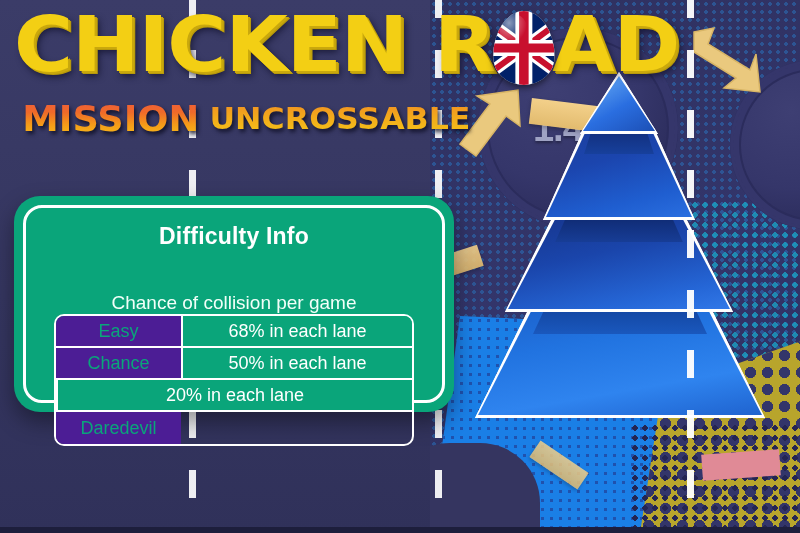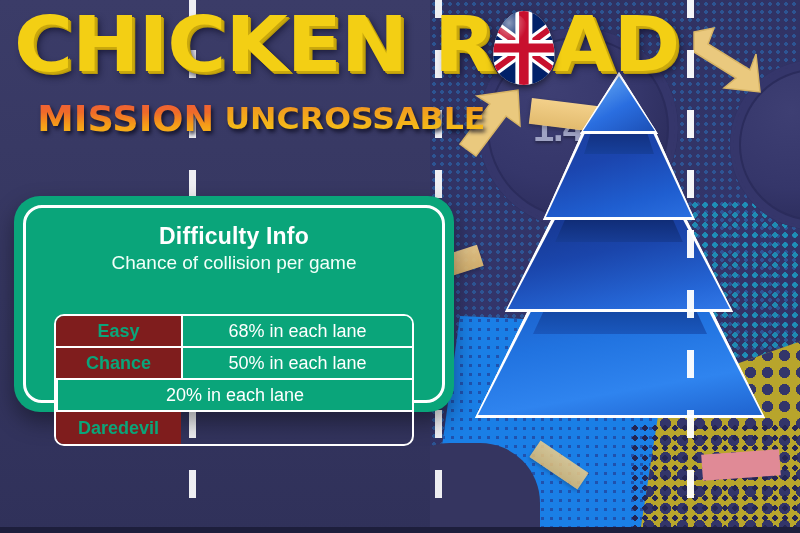--- a/index.html
+++ b/index.html
@@ -146,21 +146,21 @@
   .egg .dr1,.egg .dr2 { position:absolute; left:50%; top:50%; width:150%; height:6px; background:#C8102E; transform-origin:center;}
   .egg .dr1 { transform:translate(-50%,-50%) rotate(38deg); }
   .egg .dr2 { transform:translate(-50%,-50%) rotate(-38deg); }
   .egg .cw-v { position:absolute; left:50%; top:0; width:16px; height:100%; background:#fff; transform:translateX(-50%); }
   .egg .cw-h { position:absolute; top:50%; left:0; height:16px; width:100%; background:#fff; transform:translateY(-50%); }
   .egg .cr-v { position:absolute; left:50%; top:0; width:9px; height:100%; background:#C8102E; transform:translateX(-50%); }
   .egg .cr-h { position:absolute; top:50%; left:0; height:9px; width:100%; background:#C8102E; transform:translateY(-50%); }
   .egg .gloss { position:absolute; left:10%; top:4%; width:46%; height:40%; border-radius:50%;
     background:radial-gradient(ellipse at 35% 30%, rgba(255,255,255,.55), rgba(255,255,255,0) 70%); }
 
-  .subtitle { position:absolute; left:24px; top:98px; white-space:nowrap;margin-left:15px; }
+  .subtitle { position:absolute; left:24px; top:98px; white-space:nowrap; }
   .sub-word {
     display:inline-block; font-family:"DejaVu Sans", sans-serif;
     font-weight:bold; font-size:36px; letter-spacing:0px;
     transform:scaleX(1.02);
     -webkit-text-fill-color:transparent;
     -webkit-background-clip:text; background-clip:text;
     filter:drop-shadow(2px 3px 2px rgba(10,10,30,.8));
   }
   #sub-mission { background-image:linear-gradient(180deg,#f05b3c 0%,#ef6a2a 35%,#f59b18 65%,#f7c21a 100%); }
   #sub-uncrossable { font-size:31px; margin-left:14px; vertical-align:2px;
@@ -173,30 +173,30 @@
     box-shadow:0 10px 22px rgba(0,0,0,.38);
   }
   .card-inner {
     position:absolute; inset:9px; border:3px solid #ffffff; border-radius:19px;
     padding-top:14px;
   }
   .card-title {
     text-align:center; color:#ffffff; font-weight:bold; font-size:23px;
     letter-spacing:.2px; line-height:28px;
   }
-  .card-sub { text-align:center; color:#f2fff9; font-size:19px; line-height:26px; font-weight:normal; }
+  .card-sub { text-align:center; color:#f2fff9; font-size:19px; line-height:26px; font-weight:normal;margin-top:40px; }
 
   .table {
     position:absolute; left:28px; right:28px; top:106px;
     border:2px solid #ffffff; border-radius:10px; overflow:hidden;
   }
   .trow { display:flex; height:32px; border-bottom:2px solid #ffffff; }
   .trow:last-child { border-bottom:none; }
   .tcell-label {
-    width:125px; background:#7f1d1d; color:#0aa57a; font-weight:bold;
+    width:125px; background:#4c1d95; color:#0aa57a; font-weight:normal;
     font-size:18px; display:flex; align-items:center; justify-content:center;text-align:center;
   }
   .tcell-value {
     flex:1; background:#0aa57a; color:#ffffff; font-size:18px;
     display:flex; align-items:center; justify-content:center;
     border-left:2px solid #ffffff;
   }
 
   .bottom-band { position:absolute; left:0; bottom:0; width:800px; height:6px; background:#1d1e3c; }
 </style>

